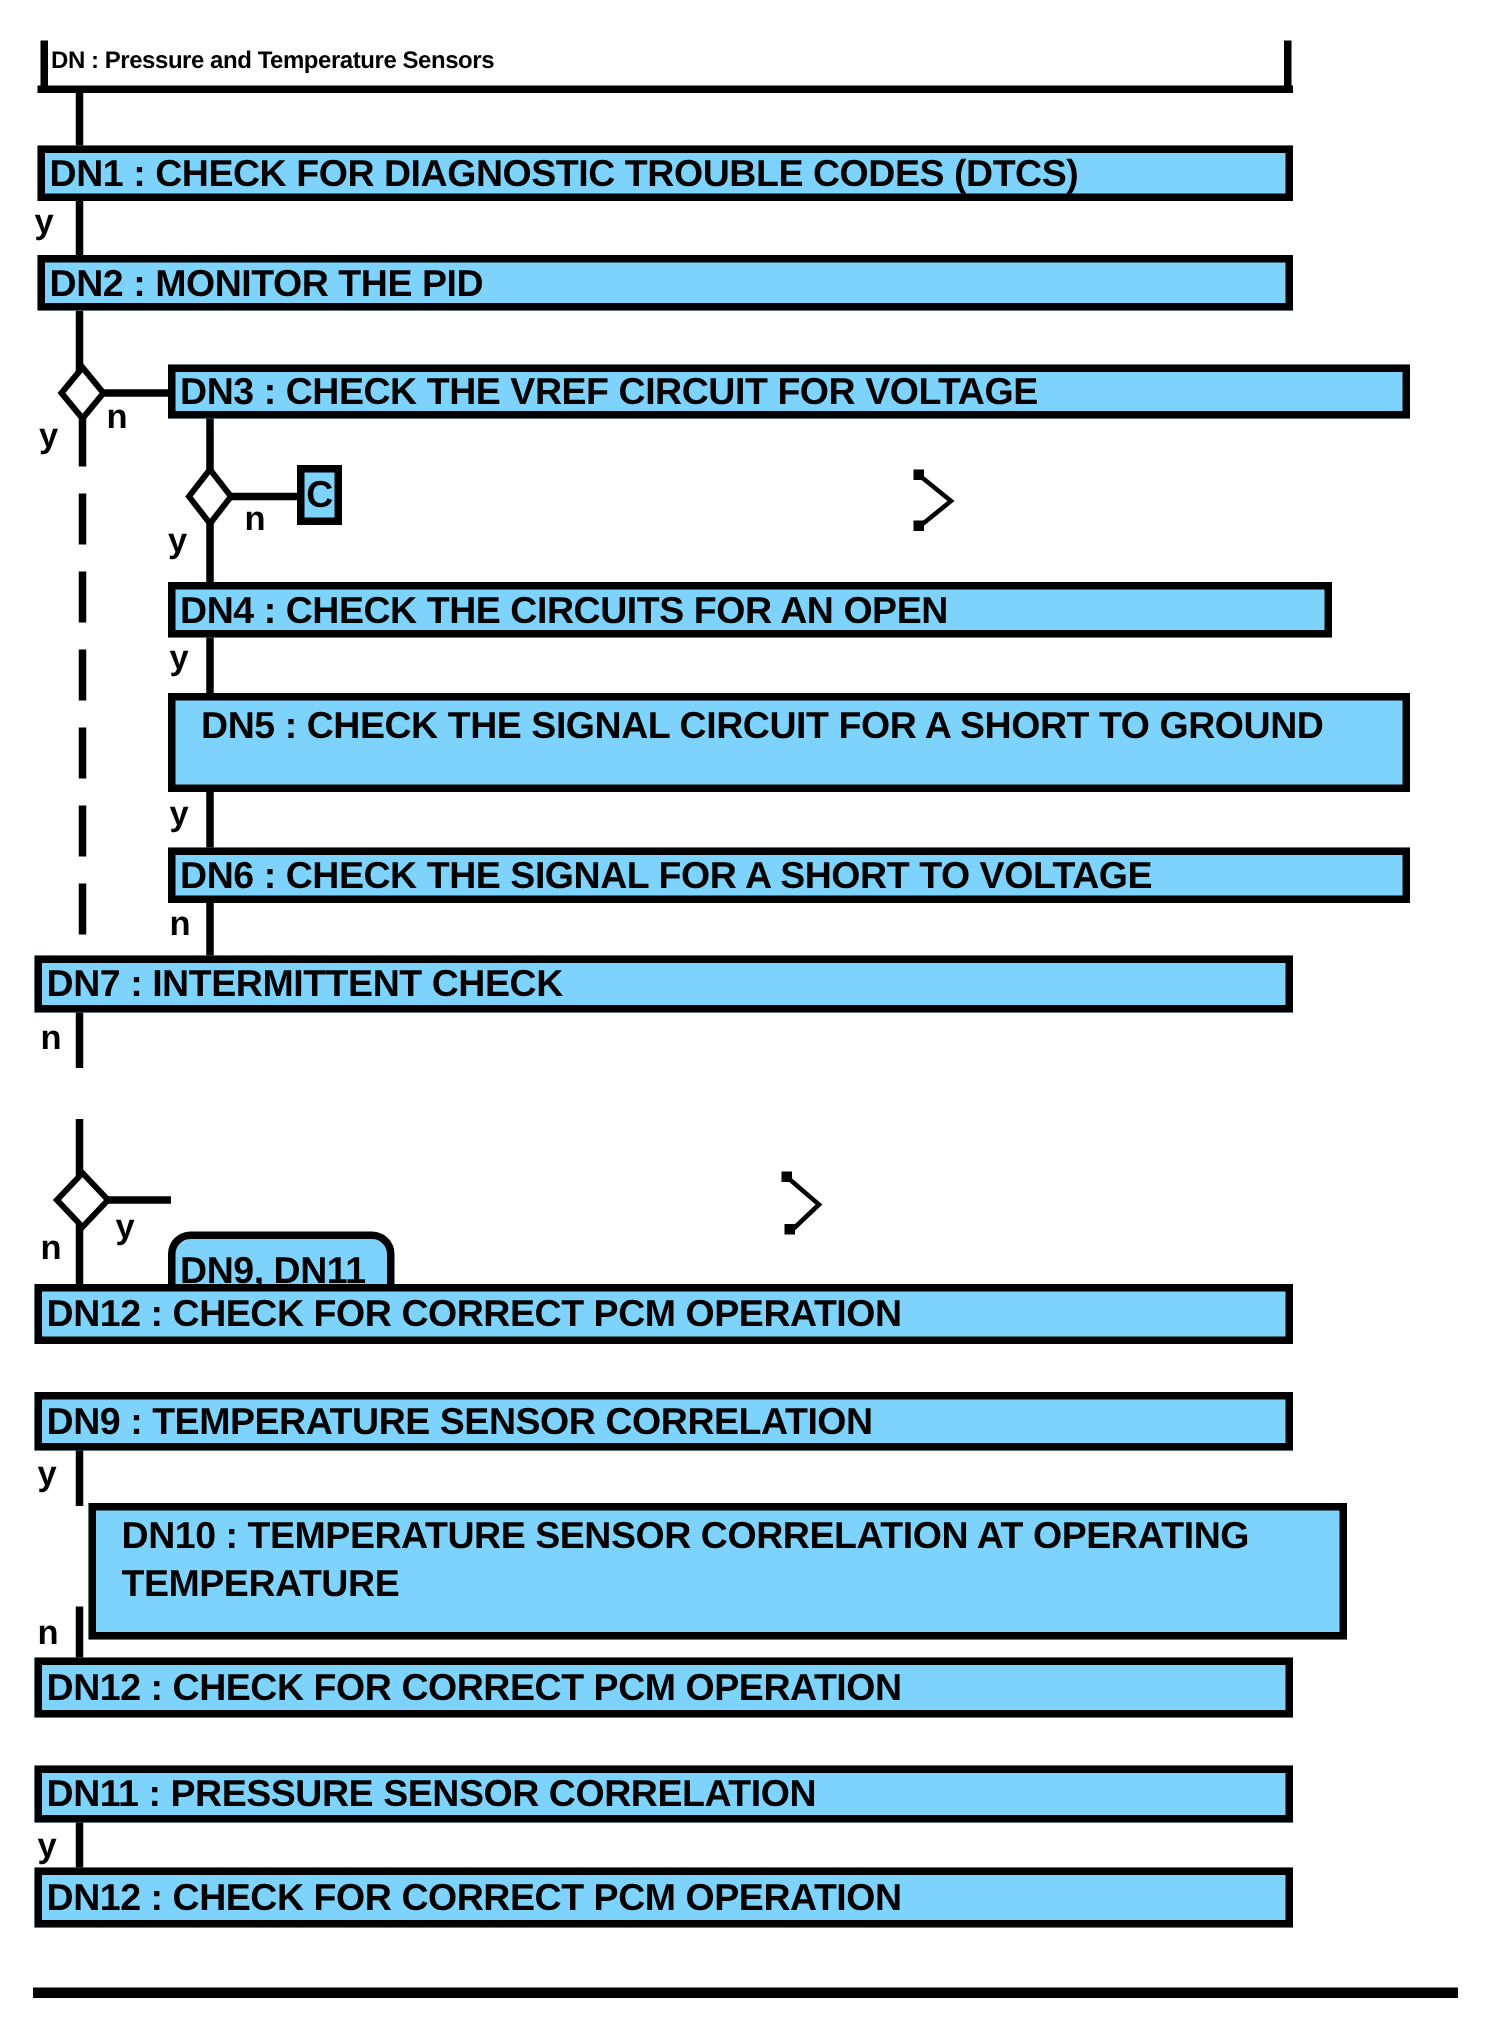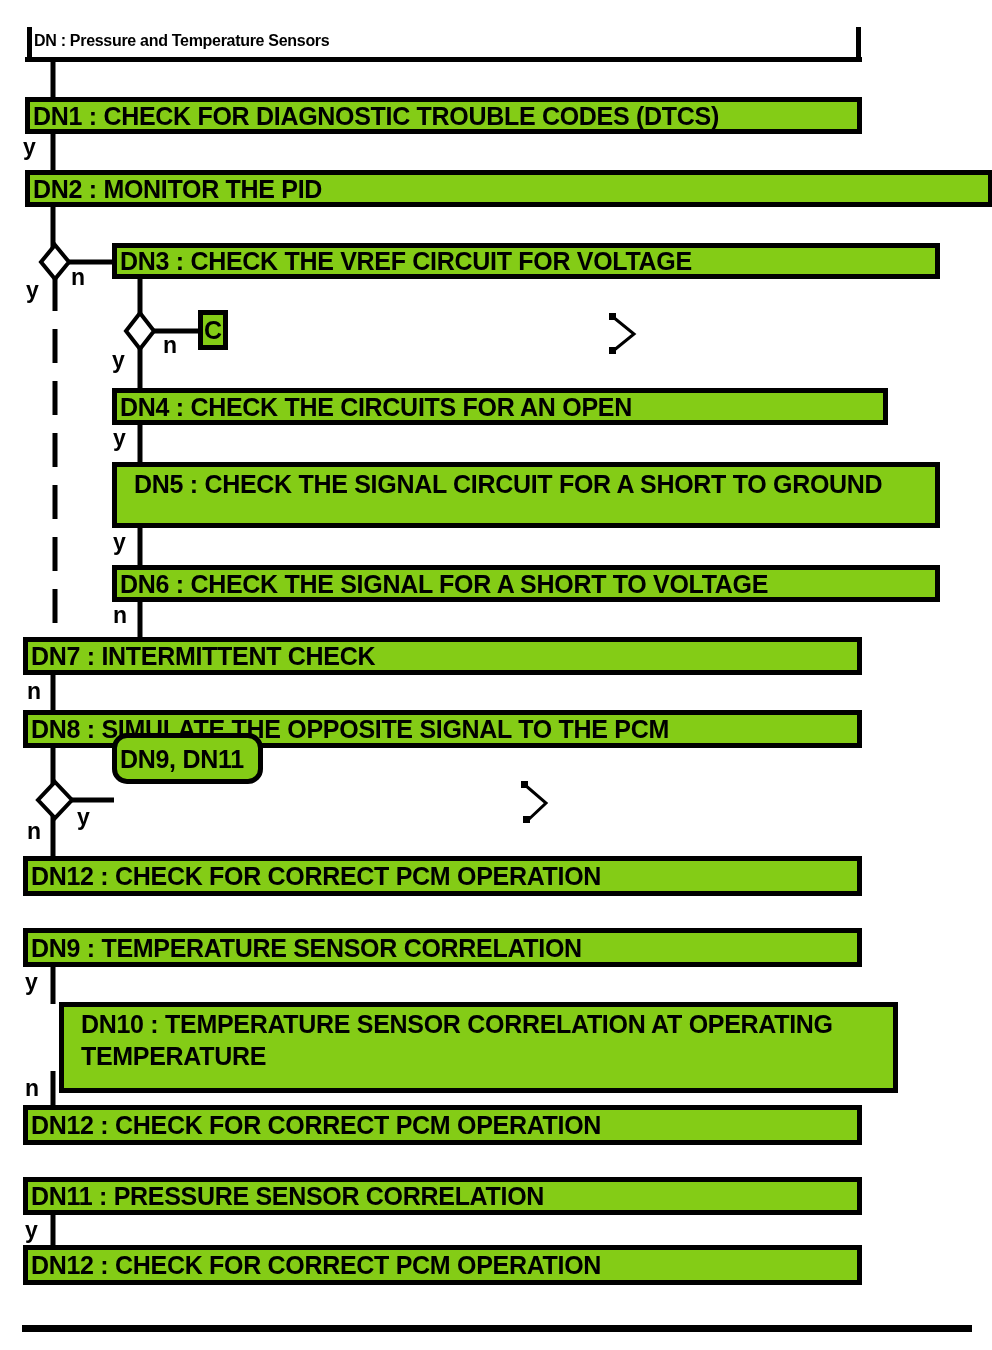--- a/index.html
+++ b/index.html
@@ -4,21 +4,21 @@
 <style>
   html,body { margin:0; padding:0; background:#ffffff; }
   #canvas {
     position:relative; width:992px; height:1350px; background:#ffffff;
     font-family:"Liberation Sans", sans-serif; color:#000;
     overflow:hidden;
   }
   #wires { position:absolute; left:0; top:0; z-index:0; }
   .node {
     position:absolute; box-sizing:border-box;
-    border:5px solid #000; background:#84cc16;
+    border:5px solid #000; background:#7dd3fc;
     font-weight:bold; font-size:25px; line-height:32px;
     padding:0 2px 0 3px;
     display:flex; align-items:center;
     white-space:normal; z-index:2; letter-spacing:-0.3px;
   }
   .node.multiline { align-items:flex-start; padding-top:1px;padding-left:17px; }
   .node.small { justify-content:center; padding:0; }
   .blabel {
     position:absolute; font-weight:bold; font-size:23px; line-height:22px;
     z-index:3;
@@ -75,29 +75,28 @@
       <rect x="609" y="347" width="7" height="7" fill="#000" stroke="none"></rect>
       <polyline points="525,785 546,803 527,821"></polyline>
       <rect x="521" y="781" width="7" height="7" fill="#000" stroke="none"></rect>
       <rect x="523" y="816" width="7" height="7" fill="#000" stroke="none"></rect>
     </g>
   </svg>
 
   <div class="title-text">DN : Pressure and Temperature Sensors</div>
 
   <div class="node" style="left:25px;top:97px;width:837px;height:37px;">DN1 : CHECK FOR DIAGNOSTIC TROUBLE CODES (DTCS)</div>
-  <div class="node" style="left:25px;top:170px;width:968px;height:37px;">DN2 : MONITOR THE PID</div>
+  <div class="node" style="left:25px;top:170px;width:837px;height:37px;">DN2 : MONITOR THE PID</div>
   <div class="node" style="left:112px;top:243px;width:828px;height:36px;text-align:right;">DN3 : CHECK THE VREF CIRCUIT FOR VOLTAGE</div>
   <div class="node small" style="left:198px;top:310px;width:30px;height:40px;">C</div>
   <div class="node" style="left:112px;top:388px;width:776px;height:37px;">DN4 : CHECK THE CIRCUITS FOR AN OPEN</div>
   <div class="node multiline" style="left:112px;top:462px;width:828px;height:66px;">DN5 : CHECK THE SIGNAL CIRCUIT FOR A SHORT TO GROUND</div>
   <div class="node" style="left:112px;top:565px;width:828px;height:37px;">DN6 : CHECK THE SIGNAL FOR A SHORT TO VOLTAGE</div>
   <div class="node" style="left:23px;top:637px;width:839px;height:38px;">DN7 : INTERMITTENT CHECK</div>
-  <div class="node" style="left:23px;top:710px;width:839px;height:38px;">DN8 : SIMULATE THE OPPOSITE SIGNAL TO THE PCM</div>
-  <div class="node" style="left:112px;top:733px;width:151px;height:51px;border-radius:15px;">DN9, DN11</div>
+  <div class="node" style="left:112px;top:821px;width:151px;height:51px;border-radius:15px;">DN9, DN11</div>
   <div class="node" style="left:23px;top:856px;width:839px;height:40px;">DN12 : CHECK FOR CORRECT PCM OPERATION</div>
   <div class="node" style="left:23px;top:928px;width:839px;height:39px;">DN9 : TEMPERATURE SENSOR CORRELATION</div>
   <div class="node multiline" style="left:23px;top:1002px;width:839px;height:91px;margin-left:36px;">DN10 : TEMPERATURE SENSOR CORRELATION AT OPERATING TEMPERATURE</div>
   <div class="node" style="left:23px;top:1105px;width:839px;height:40px;">DN12 : CHECK FOR CORRECT PCM OPERATION</div>
   <div class="node" style="left:23px;top:1177px;width:839px;height:38px;">DN11 : PRESSURE SENSOR CORRELATION</div>
   <div class="node" style="left:23px;top:1245px;width:839px;height:40px;">DN12 : CHECK FOR CORRECT PCM OPERATION</div>
 
   <div class="blabel" style="left:23px;top:136px;">y</div>
   <div class="blabel" style="left:71px;top:266px;">n</div>
   <div class="blabel" style="left:26px;top:279px;">y</div>

